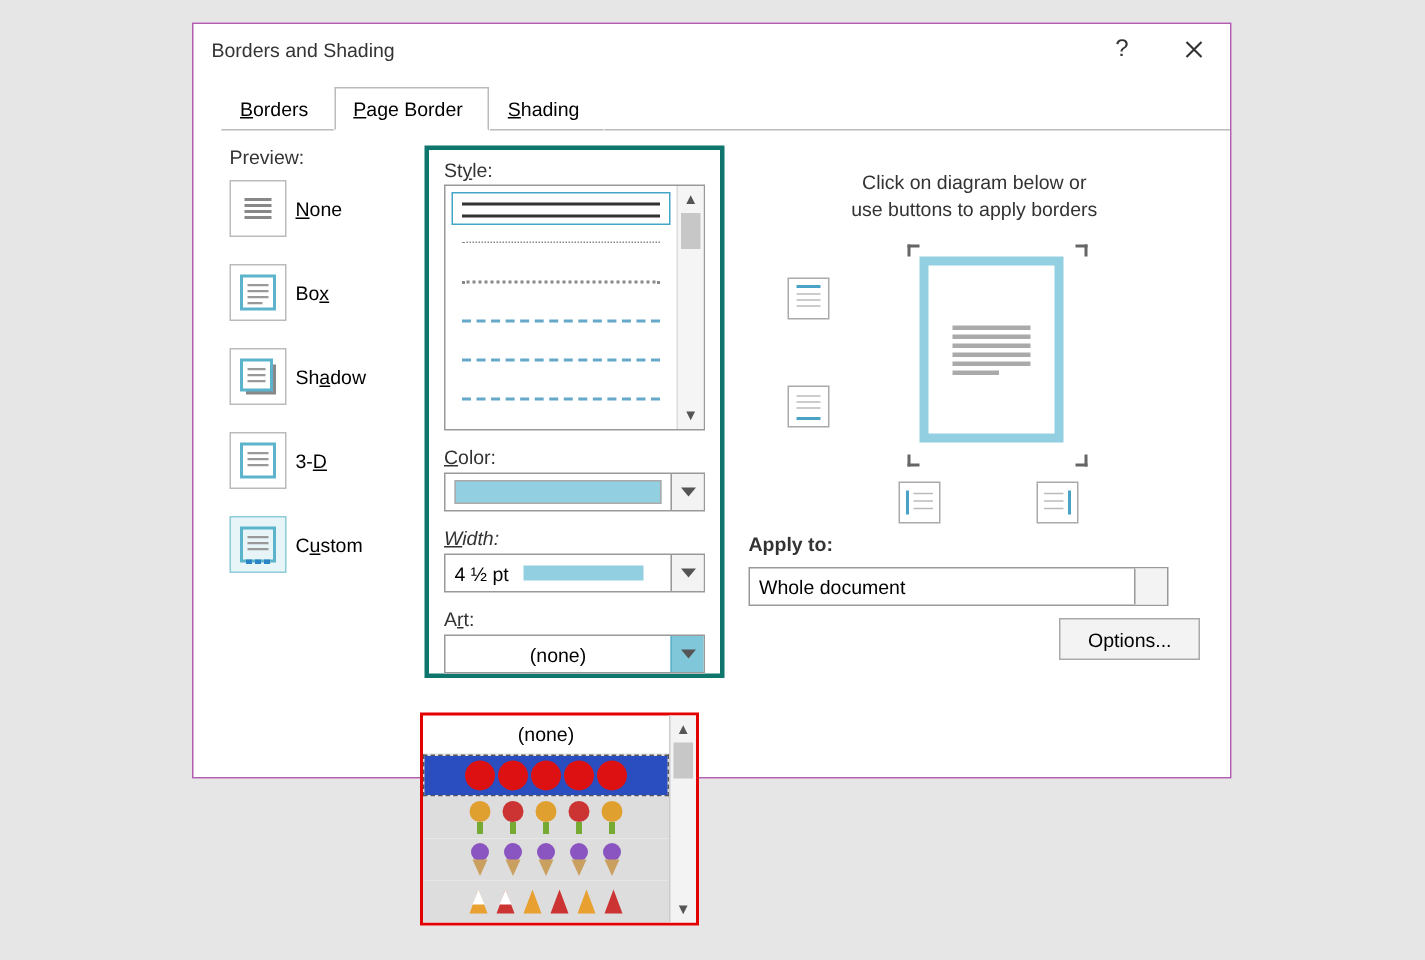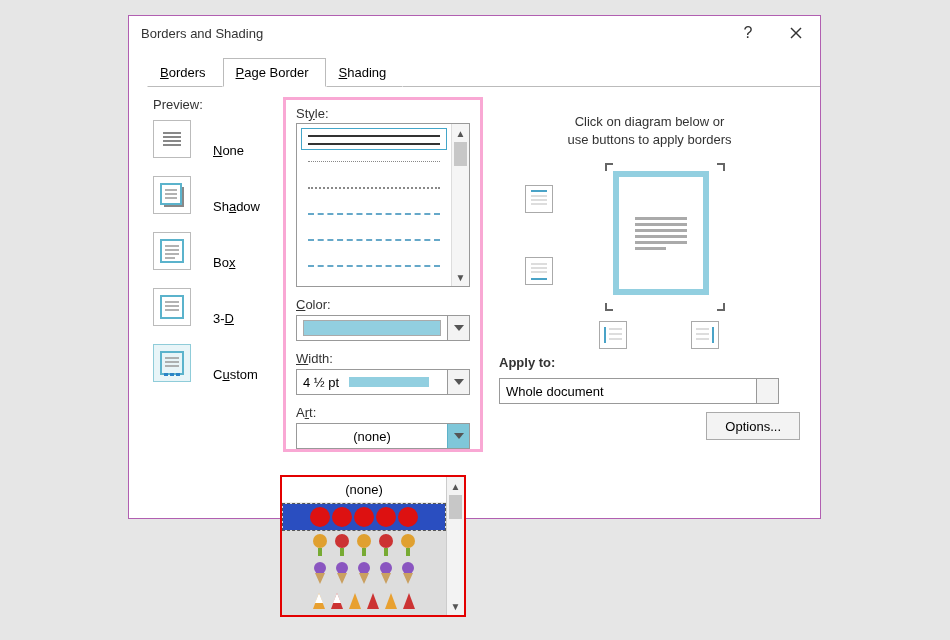--- a/index.html
+++ b/index.html
@@ -9,26 +9,26 @@
   .titlebar .title { flex:1; padding-left:12px; font-size:13px; color:#333; }
   .titlebar .tbtn { width:48px; height:34px; display:flex; align-items:center; justify-content:center; color:#333; }
   .tabs { display:flex; gap:0; margin:8px 0 0 18px; font-size:13px; }
   .tab { padding:6px 16px 6px 12px; border:1px solid transparent; cursor:default; }
   .tab.inactive { border-bottom:1px solid #bbb; }
   .tab.active { border:1px solid #bbb; border-bottom:1px solid #fff; background:#fff; position:relative; }
   .tab .u { text-decoration:underline; }
   .content { padding: 10px 20px 0 24px; display:flex; gap:16px; }
   .col-setting { width:118px; }
   .label { font-size:13px; color:#333; margin-bottom:8px; }
-  .setting-item { display:flex; align-items:flex-end; gap:22px; margin-bottom:18px; cursor:default; }
+  .setting-item { display:flex; align-items:center; gap:6px; margin-bottom:18px; cursor:default; }
   .setting-item .ico { width:38px; height:38px; border:1px solid #bbb; display:flex; align-items:center; justify-content:center; background:#fff; }
   .setting-item.sel .ico { border:1px solid #8fccd9; background:#e8f5f8; }
   .setting-item .txt { font-size:13px; }
   .setting-item .u { text-decoration:underline; }
-  .redbox { border:3px solid #f9a8d4; padding:4px 10px 0 10px; width:200px; margin-left:-4px; }
+  .redbox { border:3px solid #0f766e; padding:4px 10px 0 10px; width:200px; margin-left:-4px; }
   .sublabel { font-size:13px; color:#333; margin:2px 0 2px 0; }
   .sublabel .u { text-decoration:underline; }
   .stylelist { border:1px solid #999; height:164px; display:flex; }
   .stylelist-inner { flex:1; padding:4px; }
   .style-row { height:22px; border:1px solid transparent; padding:2px 6px; margin-bottom:4px; }
   .style-row.sel { border:1px solid #43a6c9; }
   .style-row .line { border-top:2px solid #333; margin-top:4px; }
   .style-row .lined1 { border-top:1px dotted #888; margin-top:4px; }
   .style-row .lined2 { border-top:2px dotted #888; margin-top:4px; }
   .style-row .ldash { border-top:2px dashed #65a8c9; margin-top:4px; }
@@ -112,55 +112,55 @@
                 <line x1="5" y1="20" x2="23" y2="20"></line>
               </g>
             </svg>
         </div>
         <div class="txt"><span class="u">N</span>one</div>
       </div>
 
       <div class="setting-item">
         <div class="ico">
           <svg width="28" height="28">
+              <rect x="3" y="3" width="22" height="22" fill="none" stroke="#5bb3cc" stroke-width="2"></rect>
+              <g stroke="#999" stroke-width="1.5">
+                <line x1="7" y1="9" x2="21" y2="9"></line>
+                <line x1="7" y1="13" x2="21" y2="13"></line>
+                <line x1="7" y1="17" x2="21" y2="17"></line>
+                <line x1="7" y1="21" x2="17" y2="21"></line>
+              </g>
+            </svg>
+        </div>
+        <div class="txt">Bo<span class="u">x</span></div>
+      </div>
+
+      <div class="setting-item">
+        <div class="ico">
+          <svg width="28" height="28">
               <rect x="6" y="6" width="20" height="20" fill="#888"></rect>
               <rect x="3" y="3" width="20" height="20" fill="#fff" stroke="#5bb3cc" stroke-width="2"></rect>
               <g stroke="#999" stroke-width="1.5">
                 <line x1="7" y1="9" x2="19" y2="9"></line>
                 <line x1="7" y1="13" x2="19" y2="13"></line>
                 <line x1="7" y1="17" x2="19" y2="17"></line>
               </g>
             </svg>
         </div>
         <div class="txt">Sh<span class="u">a</span>dow</div>
       </div>
 
       <div class="setting-item">
         <div class="ico">
           <svg width="28" height="28">
               <rect x="3" y="3" width="22" height="22" fill="none" stroke="#5bb3cc" stroke-width="2"></rect>
               <g stroke="#999" stroke-width="1.5">
                 <line x1="7" y1="9" x2="21" y2="9"></line>
                 <line x1="7" y1="13" x2="21" y2="13"></line>
                 <line x1="7" y1="17" x2="21" y2="17"></line>
-                <line x1="7" y1="21" x2="17" y2="21"></line>
-              </g>
-            </svg>
-        </div>
-        <div class="txt">Bo<span class="u">x</span></div>
-      </div>
-
-      <div class="setting-item">
-        <div class="ico">
-          <svg width="28" height="28">
-              <rect x="3" y="3" width="22" height="22" fill="none" stroke="#5bb3cc" stroke-width="2"></rect>
-              <g stroke="#999" stroke-width="1.5">
-                <line x1="7" y1="9" x2="21" y2="9"></line>
-                <line x1="7" y1="13" x2="21" y2="13"></line>
-                <line x1="7" y1="17" x2="21" y2="17"></line>
               </g>
             </svg>
         </div>
         <div class="txt">3-<span class="u">D</span></div>
       </div>
 
       <div class="setting-item sel">
         <div class="ico">
           <svg width="28" height="28">
               <rect x="3" y="3" width="22" height="22" fill="none" stroke="#5bb3cc" stroke-width="2"></rect>
@@ -214,21 +214,21 @@
       <div class="sublabel" style="margin-top:10px;"><span class="u">C</span>olor:</div>
       <div class="combo">
         <div class="body">
             <div class="color-sw"></div>
           </div>
         <div class="caret">
             <div class="tri"></div>
           </div>
       </div>
 
-      <div class="sublabel" style="margin-top:10px;"><span class="u">W</span>idth:</div>
+      <div class="sublabel" style="margin-top:10px;font-style:italic;"><span class="u">W</span>idth:</div>
       <div class="combo">
         <div class="body">
             <span>4 ½ pt</span>
             <div class="width-sw"></div>
           </div>
         <div class="caret">
             <div class="tri"></div>
           </div>
       </div>
 

